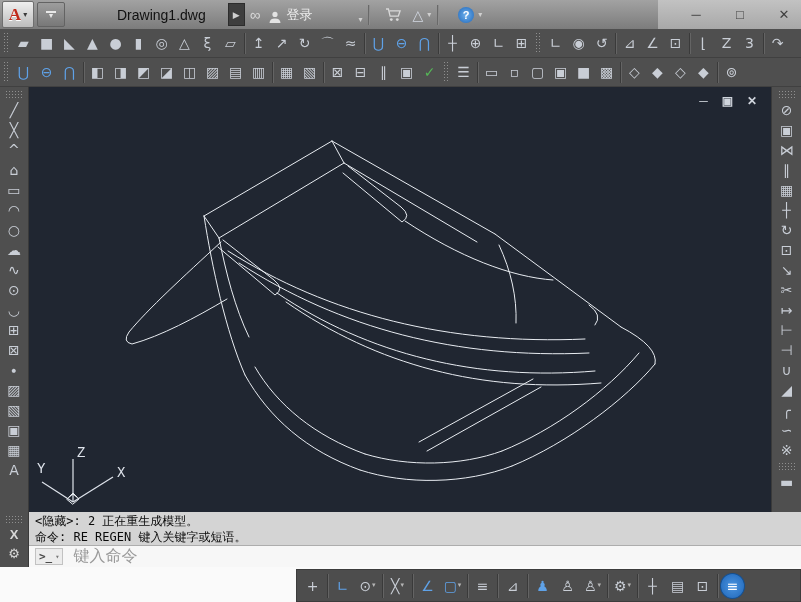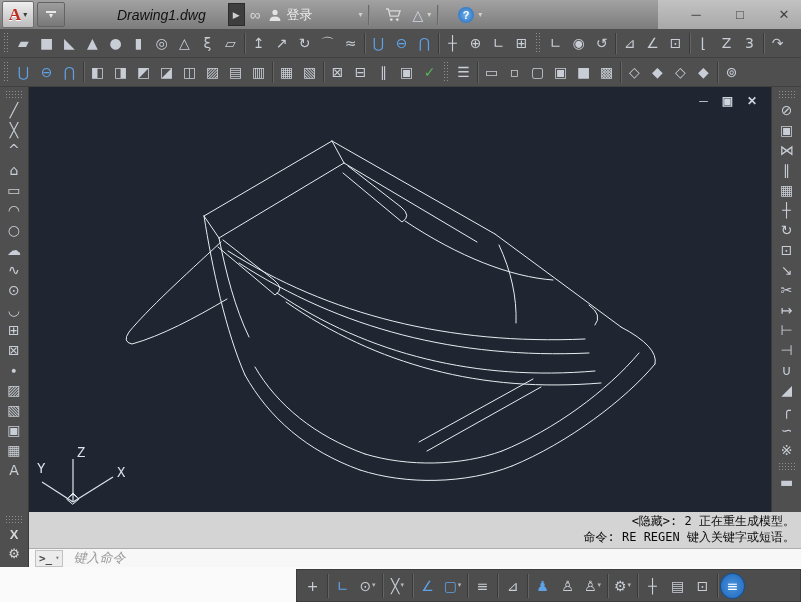--- a/index.html
+++ b/index.html
@@ -13,31 +13,31 @@
             background:linear-gradient(#c2c2c2,#a8a8a8);}
   .logo-btn{width:30px;height:25px;margin-left:2px;background:linear-gradient(#efefef,#bdbdbd);
             border:1px solid #6f6f6f;border-radius:2px;display:flex;align-items:center;justify-content:center;gap:2px;cursor:pointer;}
   .logo-a{color:#bf2a1b;font-weight:bold;font-size:17px;line-height:1;
           text-shadow:0 1px 0 #fff;font-family:"Liberation Serif",serif;}
   .logo-caret{font-size:8px;color:#3a3a3a;}
   .qat-btn{width:26px;height:23px;margin-left:3px;background:linear-gradient(#9d9d9d,#787878);
            border:1px solid #636363;border-radius:2px;display:flex;flex-direction:column;align-items:center;justify-content:center;cursor:pointer;}
   .qat-bar{width:10px;height:2px;background:#e8e8e8;margin-bottom:1px;}
   .qat-caret{font-size:8px;color:#e8e8e8;line-height:4px;}
-  .tb-title{margin-left:52px;font-size:14px;color:#111;white-space:nowrap;font-style:italic;}
+  .tb-title{margin-left:52px;font-size:14px;color:#111;white-space:nowrap;}
   .searchbox{margin-left:22px;display:flex;align-items:center;height:21px;}
   .search-arrow{width:15px;height:21px;background:#3e3e3e;border:1px solid #2c2c2c;color:#cfcfcf;
                 font-size:9px;display:flex;align-items:center;justify-content:center;cursor:pointer;}
   .search-input{width:162px;height:19px;background:#5a5a5a;border:1px solid #404040;border-left:none;
                 color:#d0d0d0;font-style:italic;font-size:12px;padding:0 4px;outline:none;
                 font-family:"Liberation Sans",sans-serif;}
   .search-input::placeholder{color:#a9a9a9;font-style:italic;}
   .binocs{margin-left:5px;font-size:15px;color:#d8d8d8;cursor:pointer;line-height:1;}
   .tbsep{width:1px;height:20px;background:#696969;margin:0 6px;box-shadow:1px 0 0 #8d8d8d;}
-  .login{display:flex;align-items:center;margin-left:8px;cursor:pointer;}
+  .login{display:flex;align-items:flex-end;margin-left:8px;cursor:pointer;}
   .login svg{margin-right:4px;}
   .login-label{color:#ececec;font-size:13px;}
   .login-caret{margin-left:46px;font-size:8px;color:#d0d0d0;}
   .cart{margin-left:10px;cursor:pointer;display:flex;align-items:center;}
   .a360{margin-left:10px;display:flex;align-items:center;cursor:pointer;color:#d3d8e2;font-size:14px;}
   .a360 .caret,.help .caret{margin-left:4px;font-size:8px;color:#d0d0d0;}
   .help{margin-left:14px;display:flex;align-items:center;cursor:pointer;}
   .help-circle{width:16px;height:16px;border-radius:50%;background:radial-gradient(#6fb1ee,#1f66b8);
                color:#fff;font-size:11px;font-weight:bold;display:flex;align-items:center;justify-content:center;}
   .win-controls{position:absolute;right:8px;top:0;height:29px;display:flex;align-items:center;gap:26px;}
@@ -77,30 +77,30 @@
   .ucs text{fill:#dfe4ec;font-size:14px;font-family:"Liberation Mono",monospace;}
   .ucs path{fill:none;stroke:#dfe4ec;stroke-width:1;}
 
   
   .cmdarea{display:flex;height:55px;}
   .cmd-strip{width:28px;background:#4f4f4f;display:flex;flex-direction:column;align-items:center;border-right:1px solid #3a3a3a;}
   .cmd-strip .grip{width:18px;height:8px;margin:3px 0 2px;
         background-image:radial-gradient(#8f8f8f 35%,transparent 36%);background-size:3px 3px;}
   .cmd-x{color:#d8d8d8;font-size:13px;font-weight:bold;cursor:pointer;margin:2px 0;}
   .cmd-wrench{color:#d8d8d8;font-size:13px;cursor:pointer;margin:2px 0;}
-  .cmd-main{flex:1;display:flex;flex-direction:column;text-align:right;}
+  .cmd-main{flex:1;display:flex;flex-direction:column;}
   .cmd-history{height:34px;background:#d4d4d4;border-bottom:1px solid #adadad;
                font-family:"DejaVu Sans Mono",monospace;font-size:12px;color:#0a0a0a;
                padding:1px 6px;line-height:16px;overflow:hidden;}
   .cmd-input{flex:1;background:#f7f7f7;display:flex;align-items:center;padding-left:6px;}
   .prompt-chip{display:flex;align-items:center;color:#4a4a4a;font-family:"DejaVu Sans Mono",monospace;
                font-size:11px;font-weight:bold;border:1px solid #c2c2c2;background:#ececec;
                padding:1px 3px;cursor:pointer;}
   .prompt-chip .caret{font-size:7px;margin-left:3px;color:#777;}
-  .cmd-placeholder{margin-left:10px;color:#9a9a9a;font-style:italic;font-size:13px;}
+  .cmd-placeholder{margin-left:10px;color:#9a9a9a;font-size:16px;}
 
   
   .bottombar{position:relative;height:37px;background:#fafafa;}
   .statusbar{position:absolute;left:296px;right:0;top:2px;height:31px;background:#4d4d4d;
              border:1px solid #3c3c3c;display:flex;align-items:center;padding-left:3px;}
   .statusbar .ibtn{width:25px;height:26px;font-size:14px;}
   .statusbar .tsep{height:24px;}
 
   .watermark{position:absolute;right:8px;bottom:11px;z-index:60;font-family:"DejaVu Sans",sans-serif;
              font-weight:bold;font-size:21px;color:#202020;letter-spacing:1px;opacity:.9;

